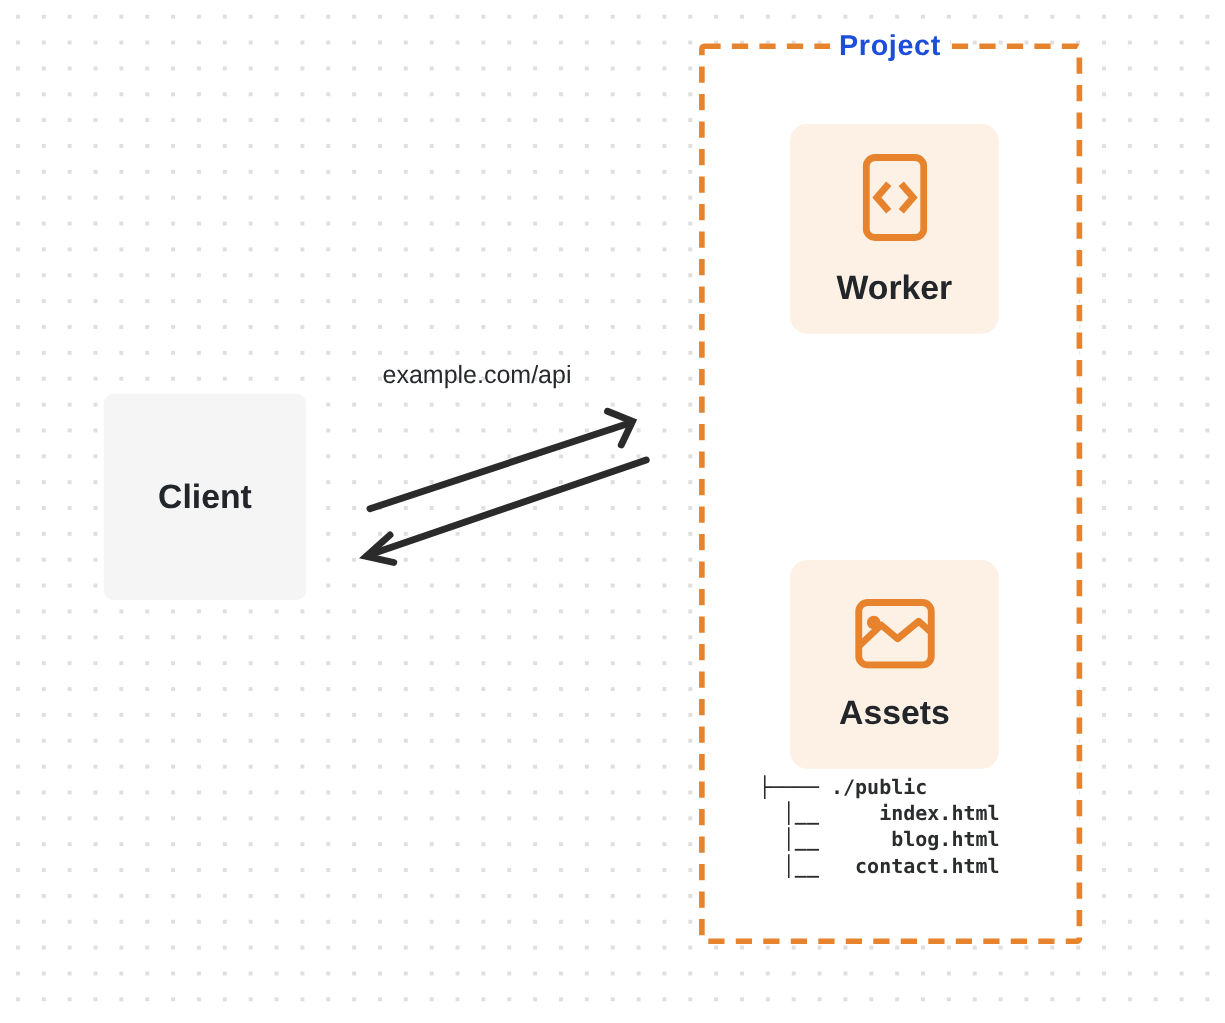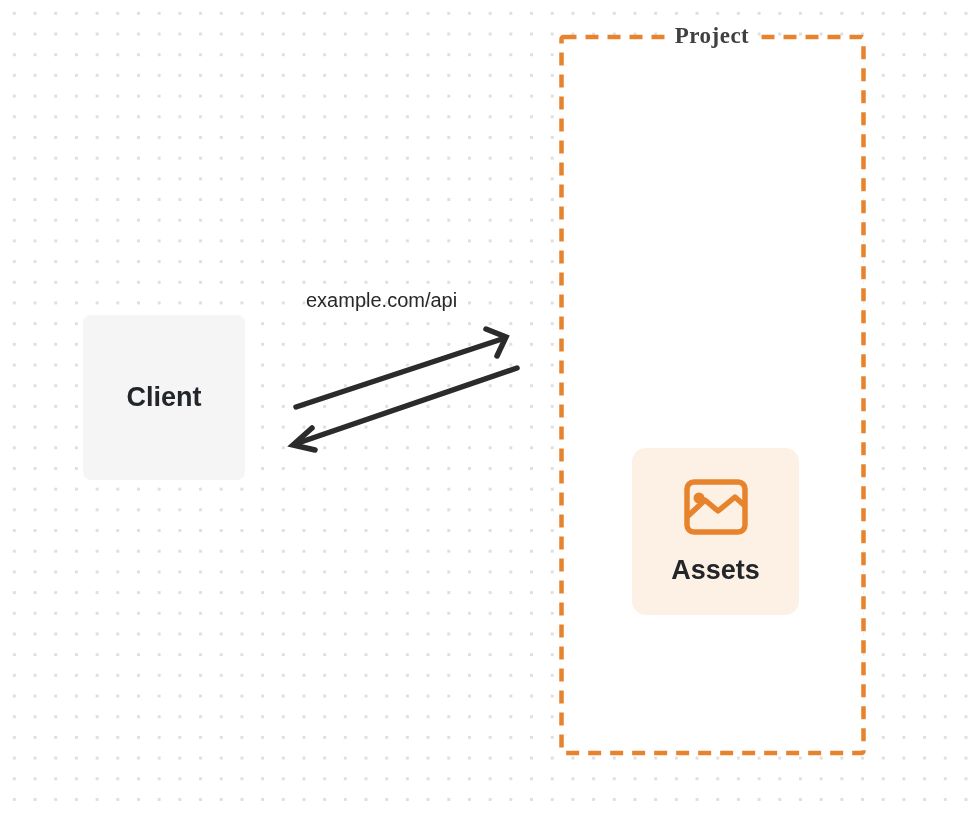--- a/index.html
+++ b/index.html
@@ -29,25 +29,24 @@
     left: 561px; top: 22px;
     width: 302px;
     text-align: center;
     line-height: 28px;
     height: 28px;
   }
   .project-label {
     display: inline-block;
     background: #ffffff;
     padding: 0 7px;
-    color: #404040;
+    color: #1d4ed8;
     font-size: 23px;
     font-weight: 700;
     letter-spacing: 0.5px;
-    font-family: Liberation Serif, serif;
   }
 
   
   .node-card {
     position: absolute;
     display: flex;
     flex-direction: column;
     align-items: center;
     justify-content: center;
     box-sizing: border-box;
@@ -121,24 +120,36 @@
   <div class="project-label-wrap">
     <span class="project-label">Project</span>
   </div>
 
   <div class="node-card client-card">
     <span class="node-label">Client</span>
   </div>
 
   <div class="url-label">example.com/api</div>
 
+  <div class="node-card card-cream worker-card">
+    <svg class="icon-svg" width="52" height="70" viewBox="0 0 52 70" aria-hidden="true">
+      <rect x="3" y="3" width="46" height="64" rx="7" fill="none" stroke="#e8832d" stroke-width="5.5"></rect>
+      <polyline points="21,24 11.5,35 21,46" fill="none" stroke="#e8832d" stroke-width="5.5" stroke-linejoin="miter"></polyline>
+      <polyline points="31,24 40.5,35 31,46" fill="none" stroke="#e8832d" stroke-width="5.5" stroke-linejoin="miter"></polyline>
+    </svg>
+    <span class="node-label">Worker</span>
+  </div>
 
   <div class="node-card card-cream assets-card">
     <svg class="icon-svg" width="64" height="56" viewBox="0 0 64 56" aria-hidden="true">
       <rect x="3" y="3" width="58" height="50" rx="7" fill="none" stroke="#e8832d" stroke-width="5.5"></rect>
       <circle cx="15" cy="19" r="5.5" fill="#e8832d"></circle>
       <polyline points="3,38 21,21 34,32 51,18 61,27" fill="none" stroke="#e8832d" stroke-width="5.5" stroke-linejoin="round"></polyline>
     </svg>
     <span class="node-label">Assets</span>
   </div>
 
+  <pre class="file-tree">├──── ./public
+  │__     index.html
+  │__      blog.html
+  │__   contact.html</pre>
 
 </div>
 
 </body></html>

